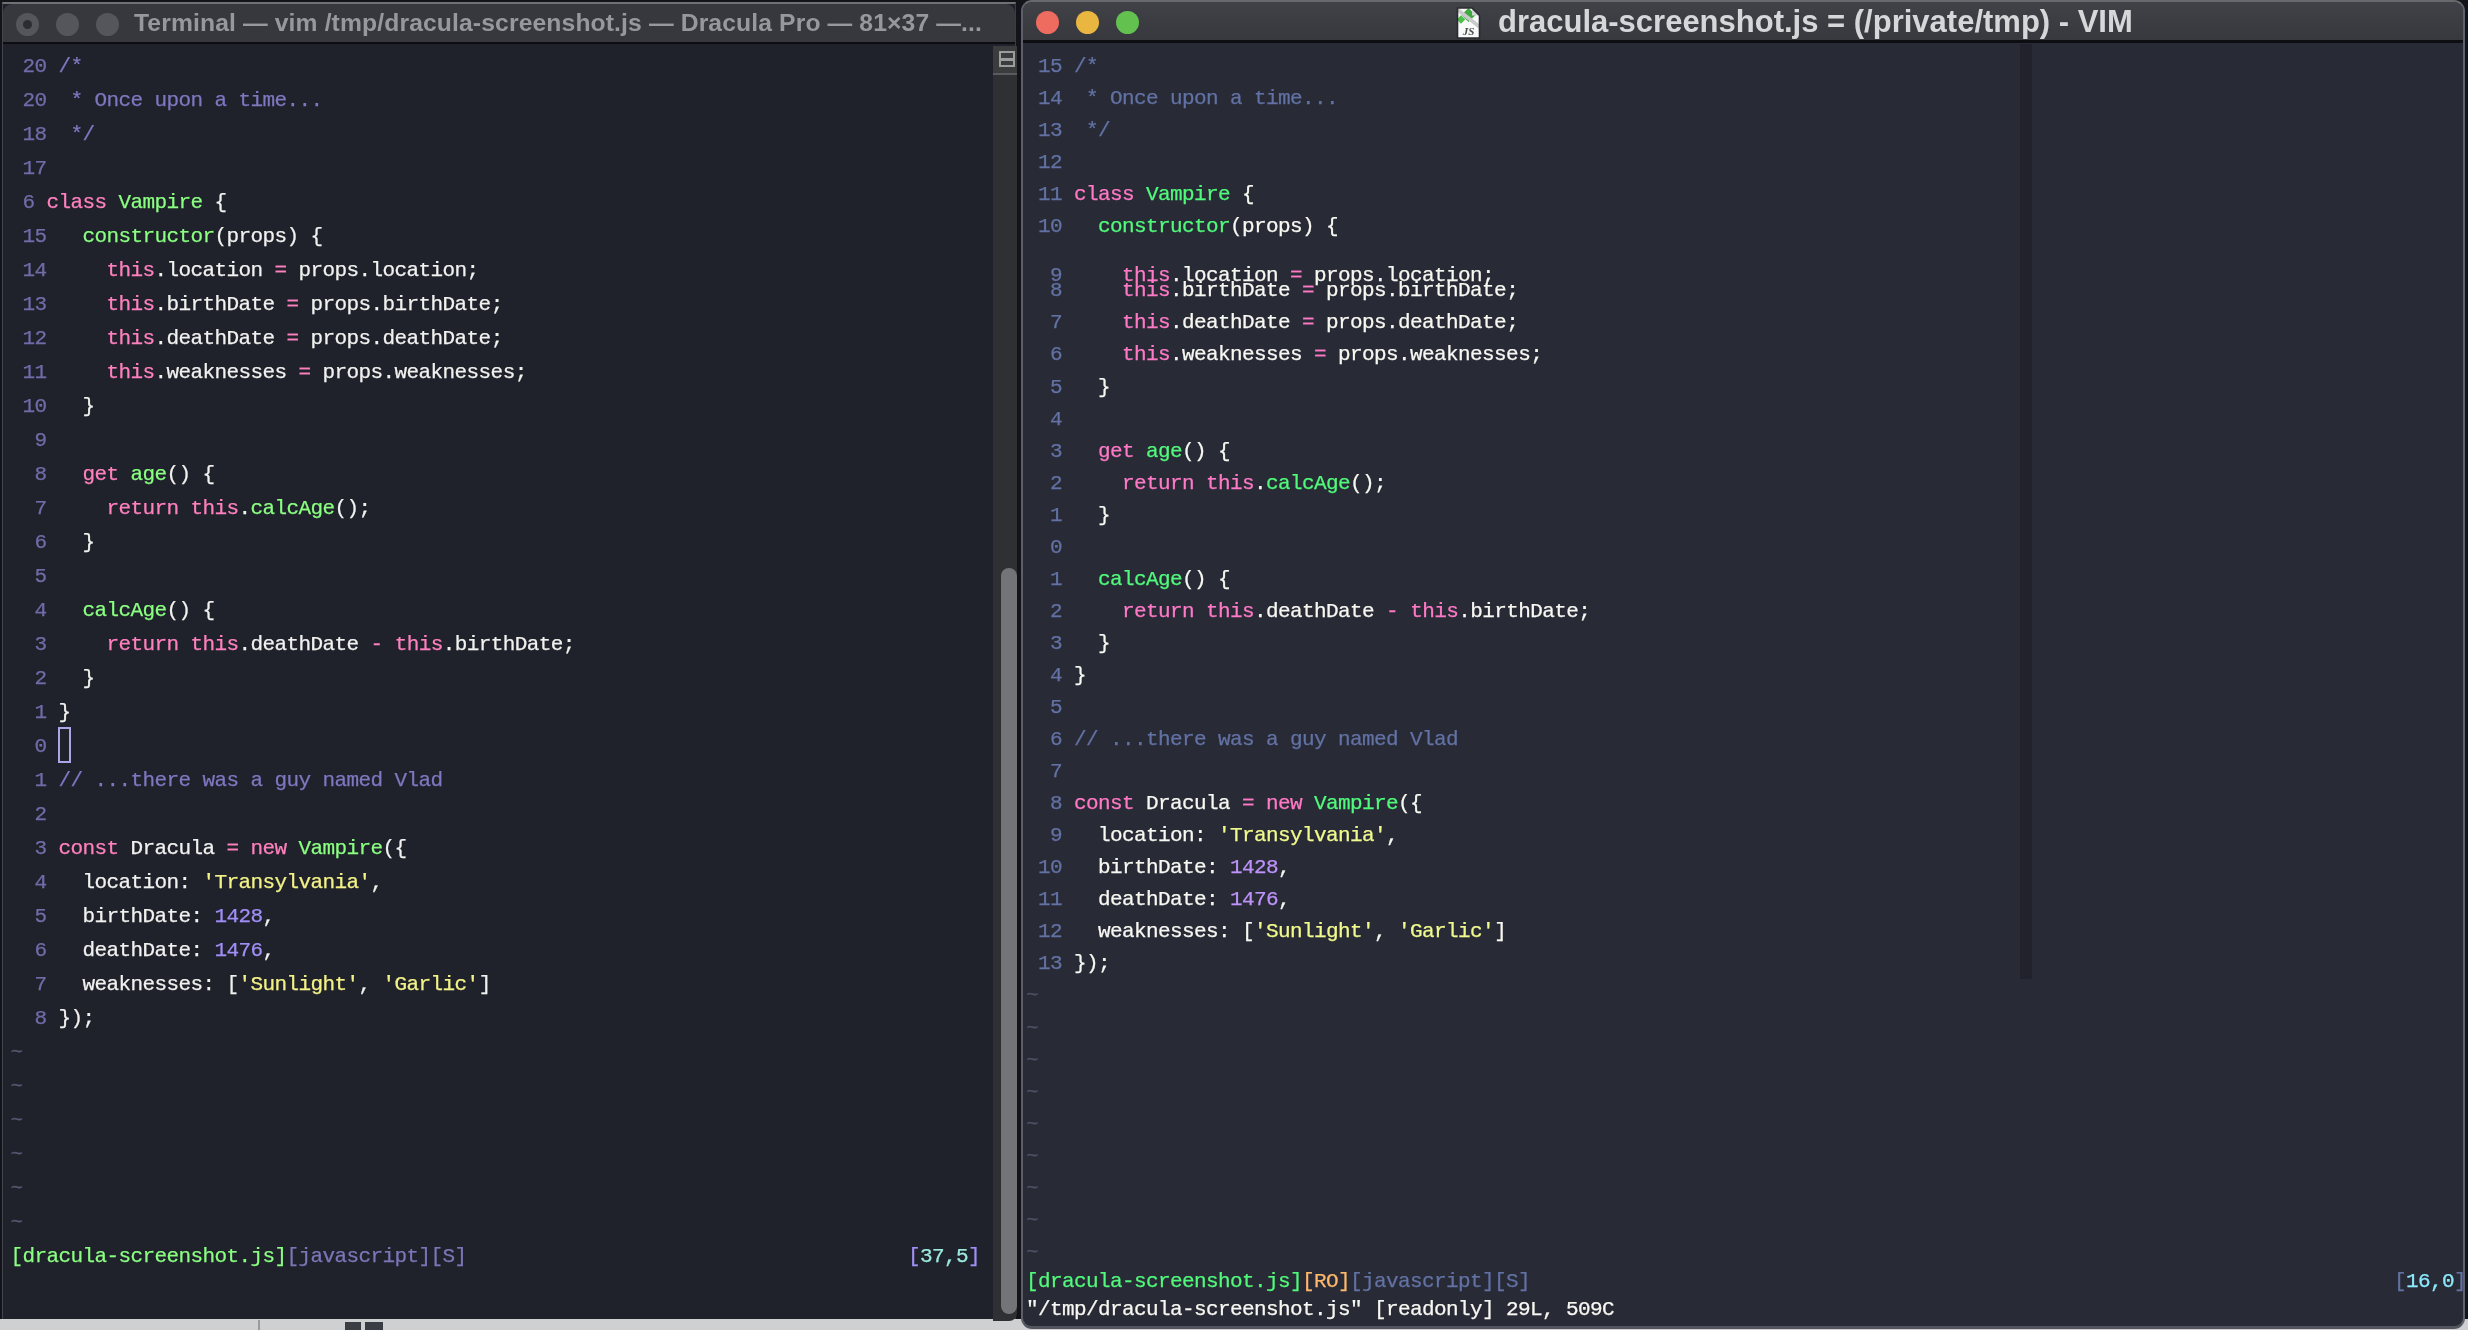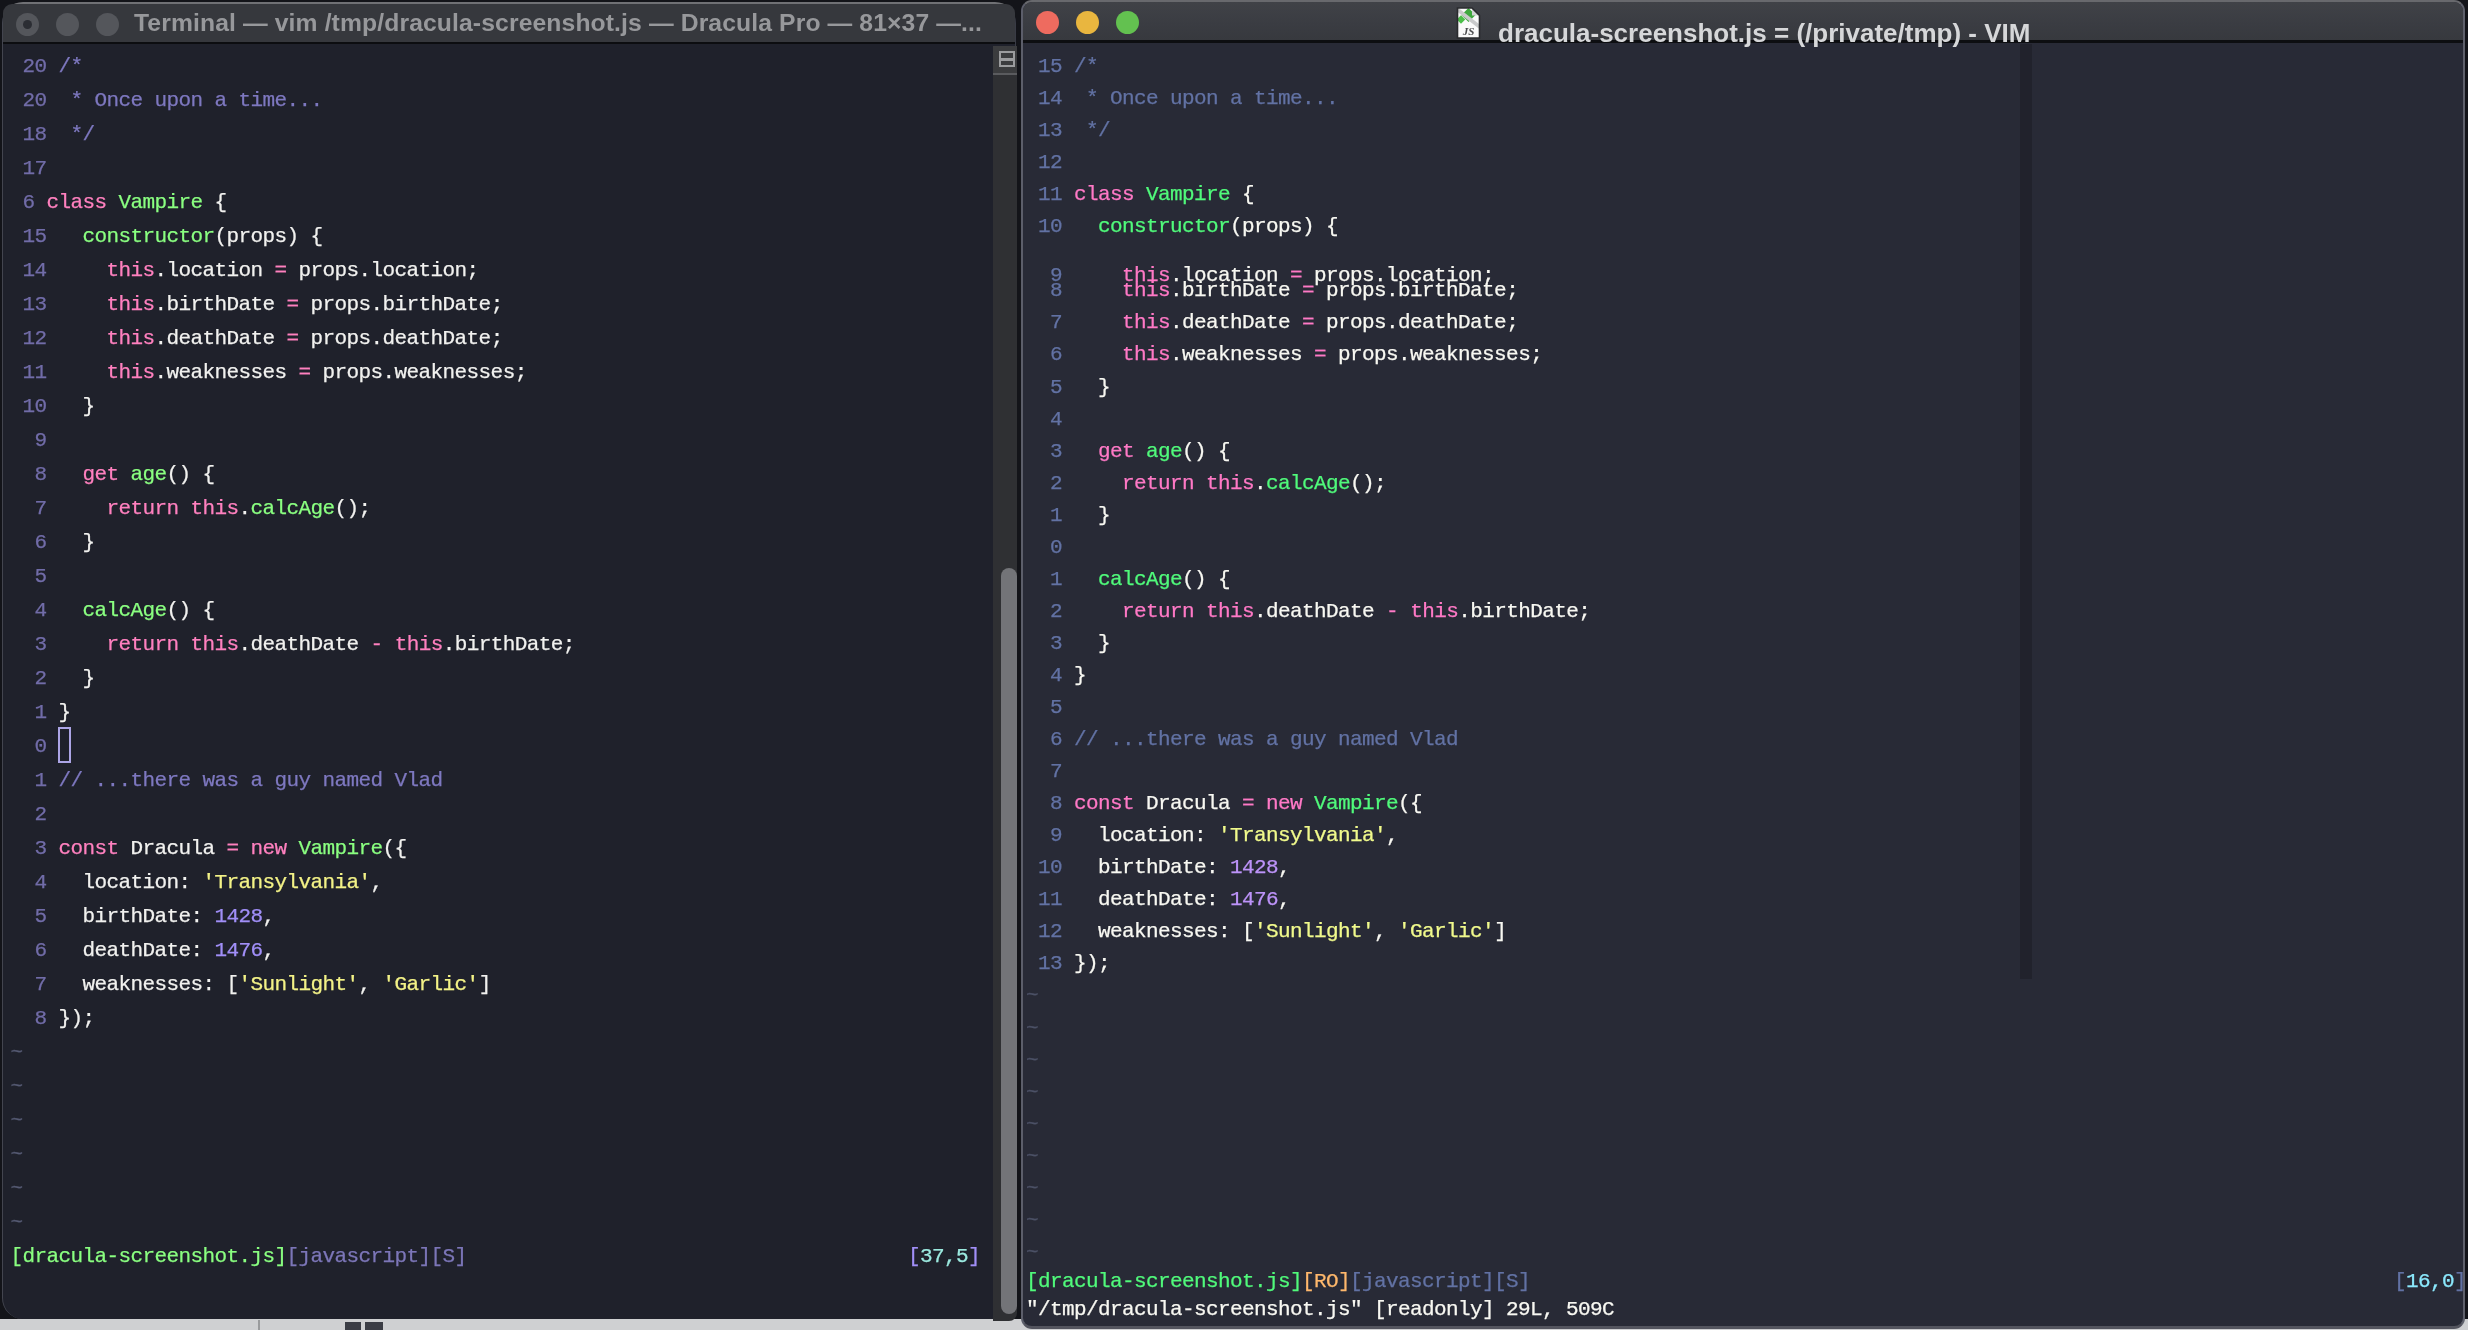--- a/index.html
+++ b/index.html
@@ -11,21 +11,21 @@
 .lw  { color:#F1F1EF; } .lt { color:#555A72; } .ls { color:#7C76B8; }
 .lcy { color:#9BE9DF; }
 
 .rn  { color:#6272A4; } .rc { color:#6272A4; } .rp { color:#FF79C6; }
 .rg  { color:#50FA7B; } .ry { color:#F1FA8C; } .ru { color:#BD93F9; }
 .rw  { color:#F8F8F2; } .rt { color:#4C5166; } .rs { color:#6272A4; }
 .rcy { color:#8BE9FD; } .ro { color:#FFB86C; }
 
 
 #winl { position:absolute; left:2px; top:2px; width:1014px; height:1317px;
-        background:#1F212B; border-radius:21px; z-index:10;
+        background:#1F212B; border-radius:0; z-index:10;
         border-top:2px solid #707175; border-left:1px solid #43454F; border-right:1px solid #393B45;padding-left:16px; }
 #ltitle { position:absolute; left:0; top:0; width:100%; height:40px; background:#36383D;
           border-radius:9px 9px 0 0; border-bottom:2px solid #0C0D10; z-index:12; }
 #ltitle .txt { position:absolute; left:0; right:0; top:0; height:40px; line-height:38px;
                text-align:center; transform:translateX(49px);
                font-size:24.7px; font-weight:bold; color:#97989B; letter-spacing:0.12px; }
 .tl { position:absolute; top:9px; width:23px; height:23px; border-radius:50%; }
 #ld1 { position:absolute; left:7px; top:7px; width:9px; height:9px; border-radius:50%; background:#2B2D33; }
 
 #lsb { position:absolute; left:990px; top:42px; width:24px; height:1275px; background:#2F3033;
@@ -42,22 +42,22 @@
         border:2.5px solid #ACA5E6; z-index:31; }
 
 
 #winr { position:absolute; left:1021px; top:0; width:1444px; height:1329px;
         background:#282A36; border-radius:11px; z-index:5;
         border-top:2px solid #68696D; border-left:2.5px solid #5C5E6A; border-right:2.5px solid #5E606B;
         border-bottom:3px solid #53545E; }
 #rtitle { position:absolute; left:0; top:0; width:100%; height:41px;
           background:linear-gradient(180deg,#404247 0%,#3A3C42 60%,#37393E 100%);
           border-radius:9px 9px 0 0; border-bottom:3px solid #0D0E11; }
-#rtitle .txt { position:absolute; left:475px; top:12px; height:55px; line-height:39px;
-               font-size:26px; font-weight:bold; color:#D6D7D9; white-space:nowrap; }
+#rtitle .txt { position:absolute; left:475px; top:0; height:55px; line-height:39px;
+               font-size:31px; font-weight:bold; color:#D6D7D9; white-space:nowrap; }
 
 #ccol { position:absolute; left:997px; top:42px; width:12px; height:935px;
         background:#21222C; z-index:6; }
 
 #ricon { position:absolute; left:433px; top:4px; width:25px; height:34px; }
 
 
 #strip { position:absolute; left:0; top:1319px; width:2468px; height:11px; background:#CFD0D2; z-index:2; }
 #strip .vl { position:absolute; left:258px; top:1px; width:2px; height:10px; background:#9A9B9D; }
 #strip .b1 { position:absolute; left:345px; top:3px; width:16px; height:8px; background:#3B3D45; }

